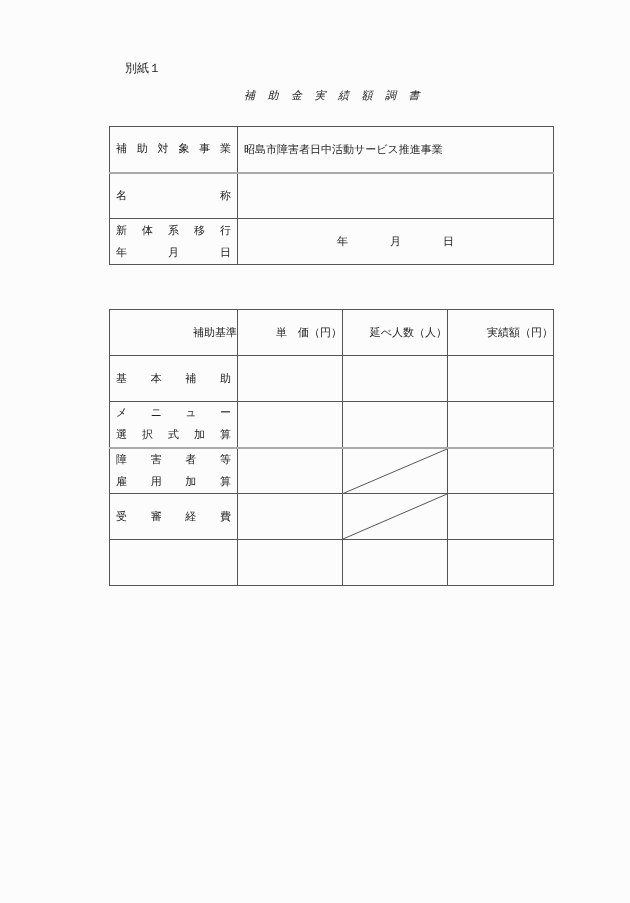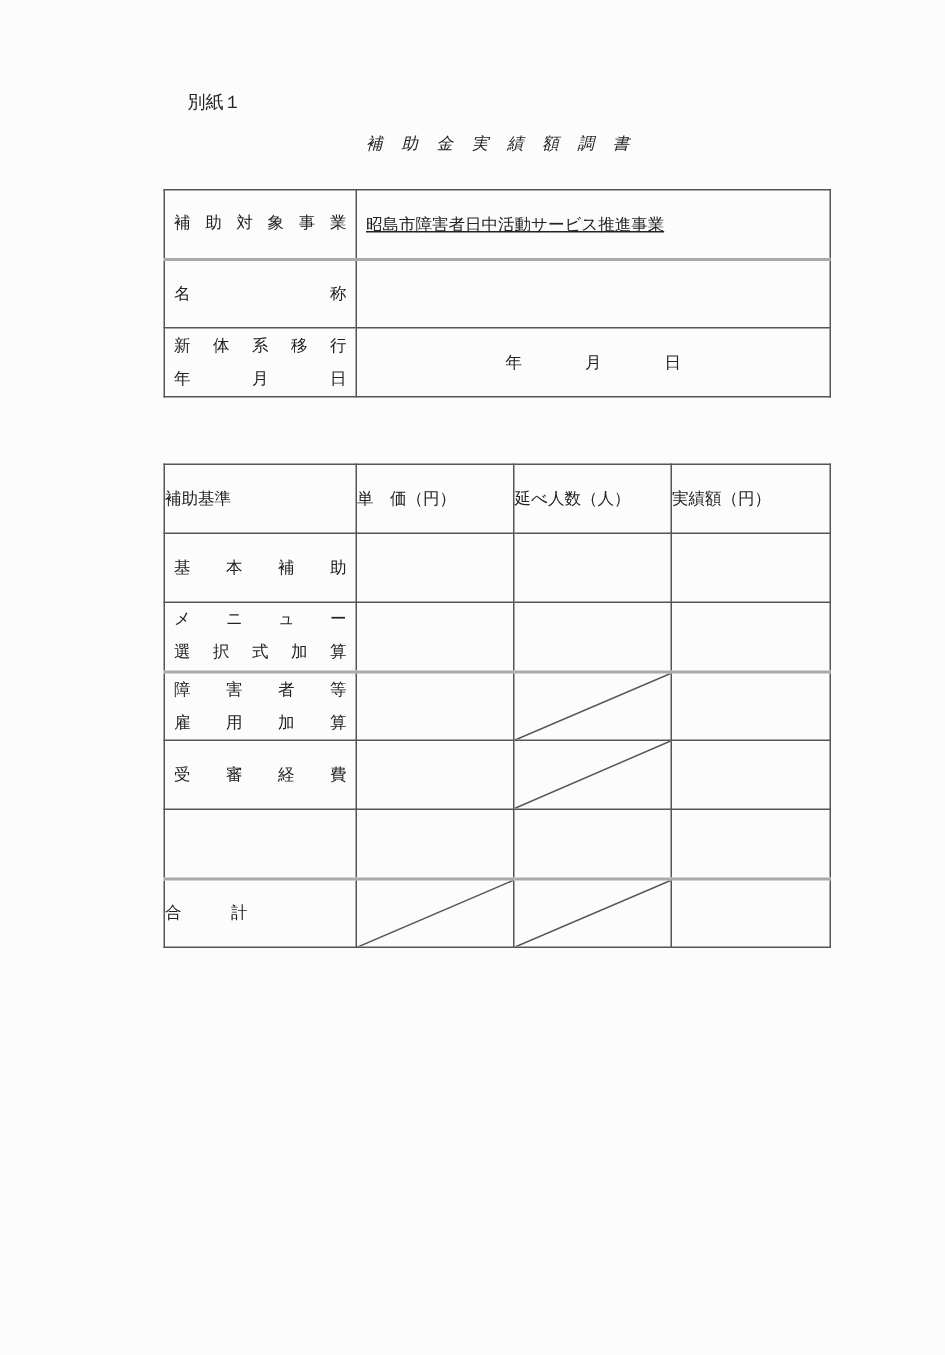--- a/index.html
+++ b/index.html
@@ -14,22 +14,22 @@
   #t1 { left:109px; top:126px; width:445px; }
   #t1 td.lbl { width:127px; }
   #t1 tr { height:46px; }
   #t1 tr.r1 td { border-bottom:2px solid #aaa; }
   #t2 { left:109px; top:309px; width:445px; }
   #t2 tr { height:46px; }
   #t2 col.c0 { width:128px; }
   #t2 col.c1, #t2 col.c2 { width:105px; }
   #t2 col.c3 { width:106px; }
   .just { display:flex; justify-content:space-between; padding:0 6px; line-height:22px; }
-  .center { text-align:left; }
-  .pad { padding-left:6px;text-decoration:underline; }
+  .center { text-align:right; }
+  .pad { padding-left:6px; }
   .date { display:flex; justify-content:center; gap:42px; }
   .diag { position:absolute; inset:0; width:100%; height:100%; }
   tr.thick td { border-top:2px solid #aaa; }
 </style>
 </head>
 <body>
 
 <div class="doc-label">別紙１</div>
 <div class="doc-title">補助金実績額調書</div>
 
@@ -169,28 +169,14 @@
           </svg>
         </td>
         <td></td>
       </tr>
       <tr>
         <td></td>
         <td></td>
         <td></td>
         <td></td>
       </tr>
-      <tr class="thick">
-        <td class="center">合　　　計</td>
-        <td>
-          <svg class="diag" viewBox="0 0 100 100" preserveAspectRatio="none">
-            <line x1="0" y1="100" x2="100" y2="0" stroke="#555" stroke-width="1" vector-effect="non-scaling-stroke"></line>
-          </svg>
-        </td>
-        <td>
-          <svg class="diag" viewBox="0 0 100 100" preserveAspectRatio="none">
-            <line x1="0" y1="100" x2="100" y2="0" stroke="#555" stroke-width="1" vector-effect="non-scaling-stroke"></line>
-          </svg>
-        </td>
-        <td></td>
-      </tr>
     </tbody>
 </table>
 
 </body></html>

